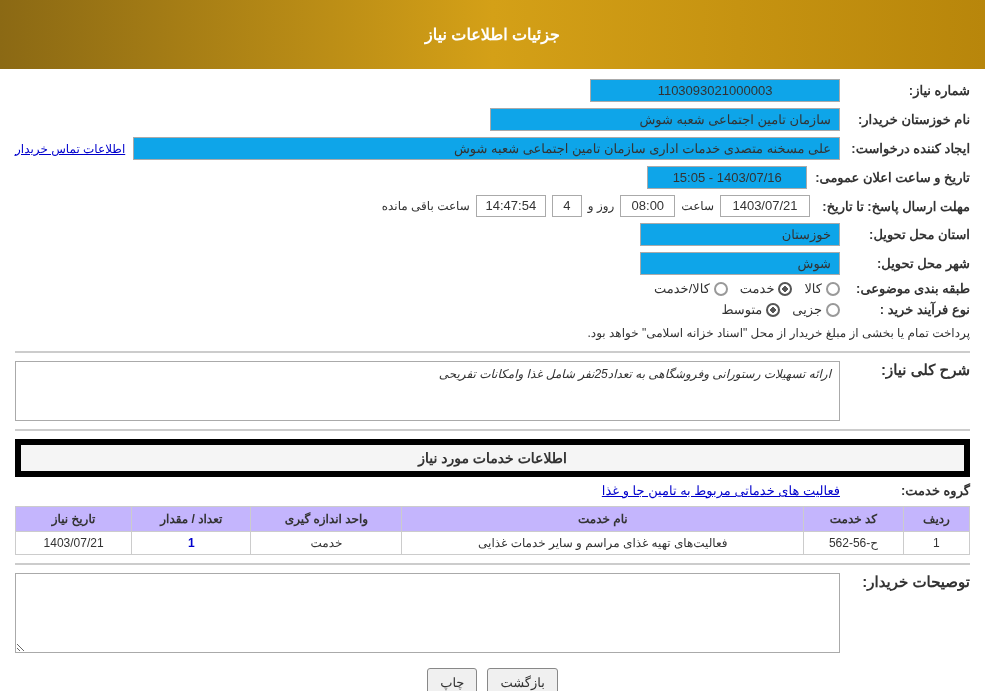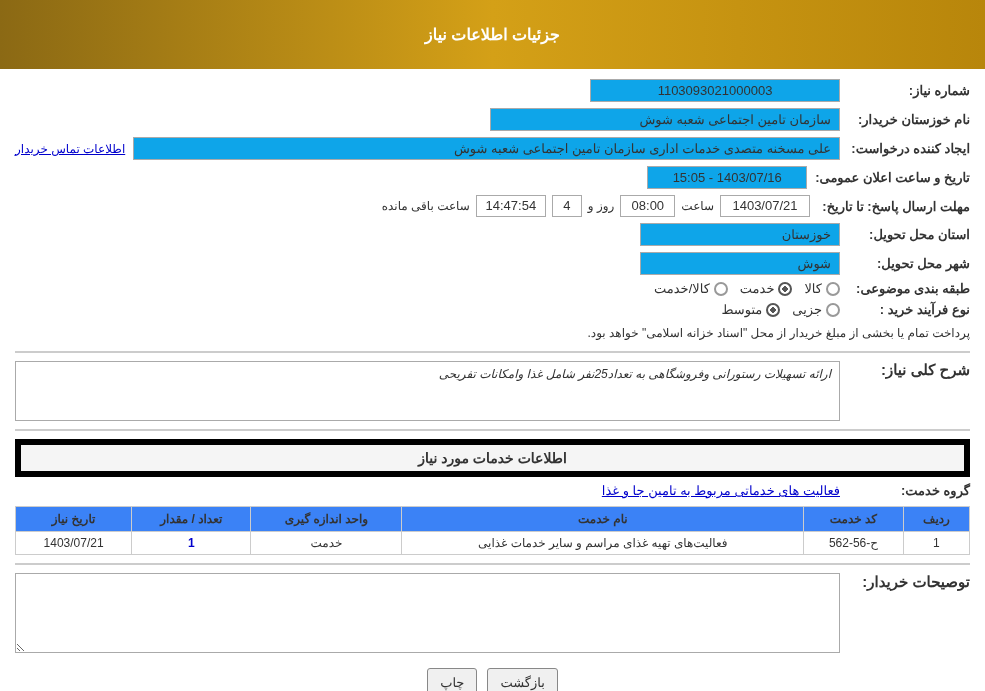--- a/index.html
+++ b/index.html
@@ -142,21 +142,21 @@
     }
     .table-section {
       margin: 8px 0;
     }
     table {
       width: 100%;
       border-collapse: collapse;
       font-size: 12px;
     }
     table th {
-      background: #3b82f6;
+      background: #c4b5fd;
       border: 1px solid #ccc;
       padding: 5px 8px;
       text-align: center;
       font-weight: bold;
     }
     table td {
       border: 1px solid #ccc;
       padding: 4px 8px;
       text-align: center;
     }

